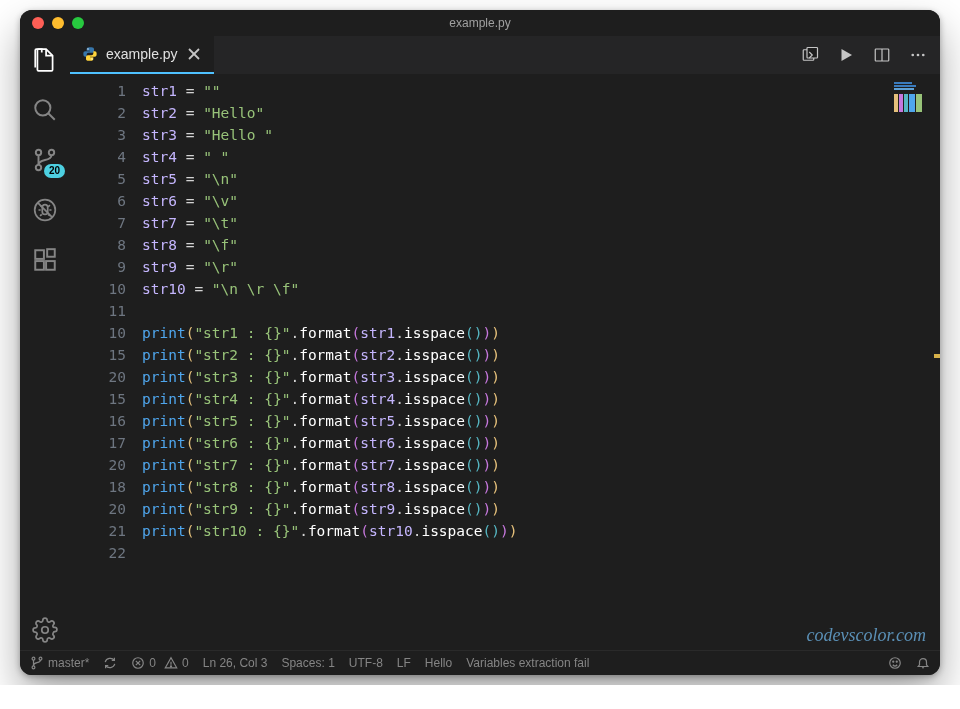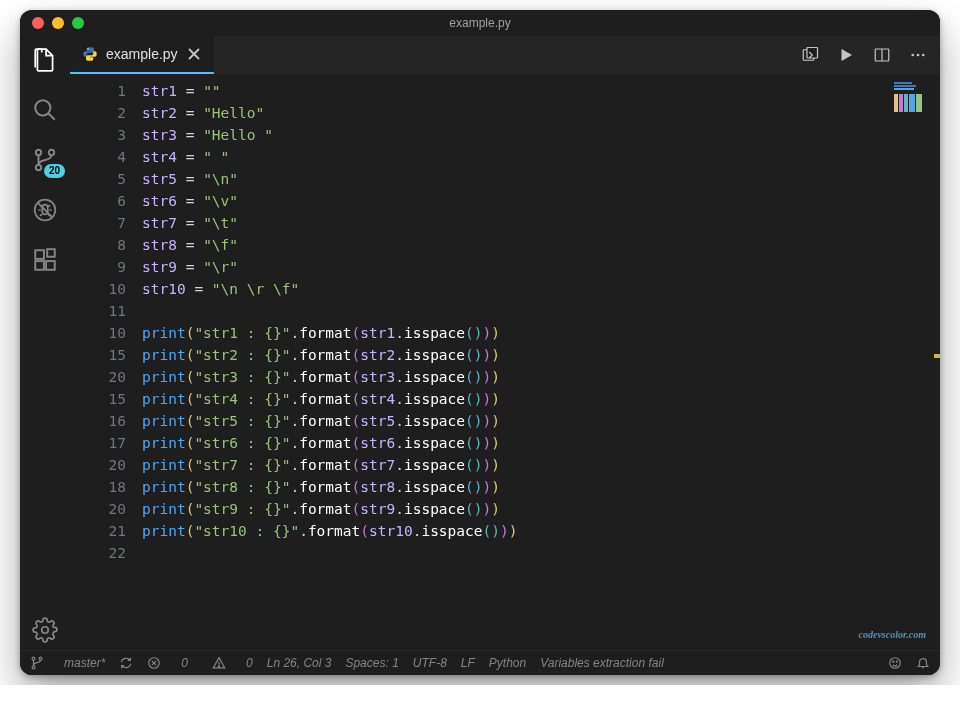--- a/index.html
+++ b/index.html
@@ -76,27 +76,27 @@
   .tok-func { color:#4fa6ed; }
   .tok-method { color:#ffffff; }
   .tok-sep { color:#d4d4d4; }
   .p-y { color:#e5c07b; }
   .p-m { color:#c678dd; }
   .p-c { color:#56b6c2; }
 
   .minimap { position:absolute; top:8px; right:6px; width:42px; height:34px; }
   .minimap .bar { position:absolute; height:2px; background:#5a93c7; }
 
-  .watermark { position:absolute; right:14px; bottom:4px; font-family:"Comic Sans MS","Segoe Script",cursive; font-size:10px; color:#5a8fb5; font-style:italic; pointer-events:none;font-weight:bold; }
+  .watermark { position:absolute; right:14px; bottom:4px; font-family:"Comic Sans MS","Segoe Script",cursive; font-size:18px; color:#5a8fb5; font-style:italic; pointer-events:none; }
 
   
   .statusbar { height:24px; background:#1e1e1e; border-top:1px solid #2a2a2a; display:flex; align-items:center; font-size:12px; color:var(--status-fg); padding:0 10px; gap:14px; flex-shrink:0; }
   .statusbar .left { display:flex; align-items:center; gap:14px; }
   .statusbar .right { margin-left:auto; display:flex; align-items:center; gap:14px; }
-  .status-item { display:flex; align-items:flex-end; gap:20px; cursor:pointer;font-style:italic; }
+  .status-item { display:flex; align-items:flex-end; gap:4px; cursor:pointer; }
   .status-item svg { width:14px; height:14px; }
 
   
   .change-marker { position:absolute; right:0; top:280px; width:6px; height:4px; background:#d6b14a; }
 
 </style>
 </head>
 <body>
 
 <div class="window">
@@ -296,21 +296,21 @@
     <div class="status-item">
         <span>Spaces: 1</span>
       </div>
     <div class="status-item">
         <span>UTF-8</span>
       </div>
     <div class="status-item">
         <span>LF</span>
       </div>
     <div class="status-item">
-        <span>Python</span>
+        <span>Hello</span>
       </div>
     <div class="status-item">
         <span>Variables extraction fail</span>
       </div>
     <div class="right">
       <div class="status-item">
         <svg viewBox="0 0 16 16" fill="none" stroke="currentColor" stroke-width="1.4">
             <circle cx="8" cy="8" r="6"></circle>
             <circle cx="6" cy="6.5" r="0.6" fill="currentColor"></circle>
             <circle cx="10" cy="6.5" r="0.6" fill="currentColor"></circle>

